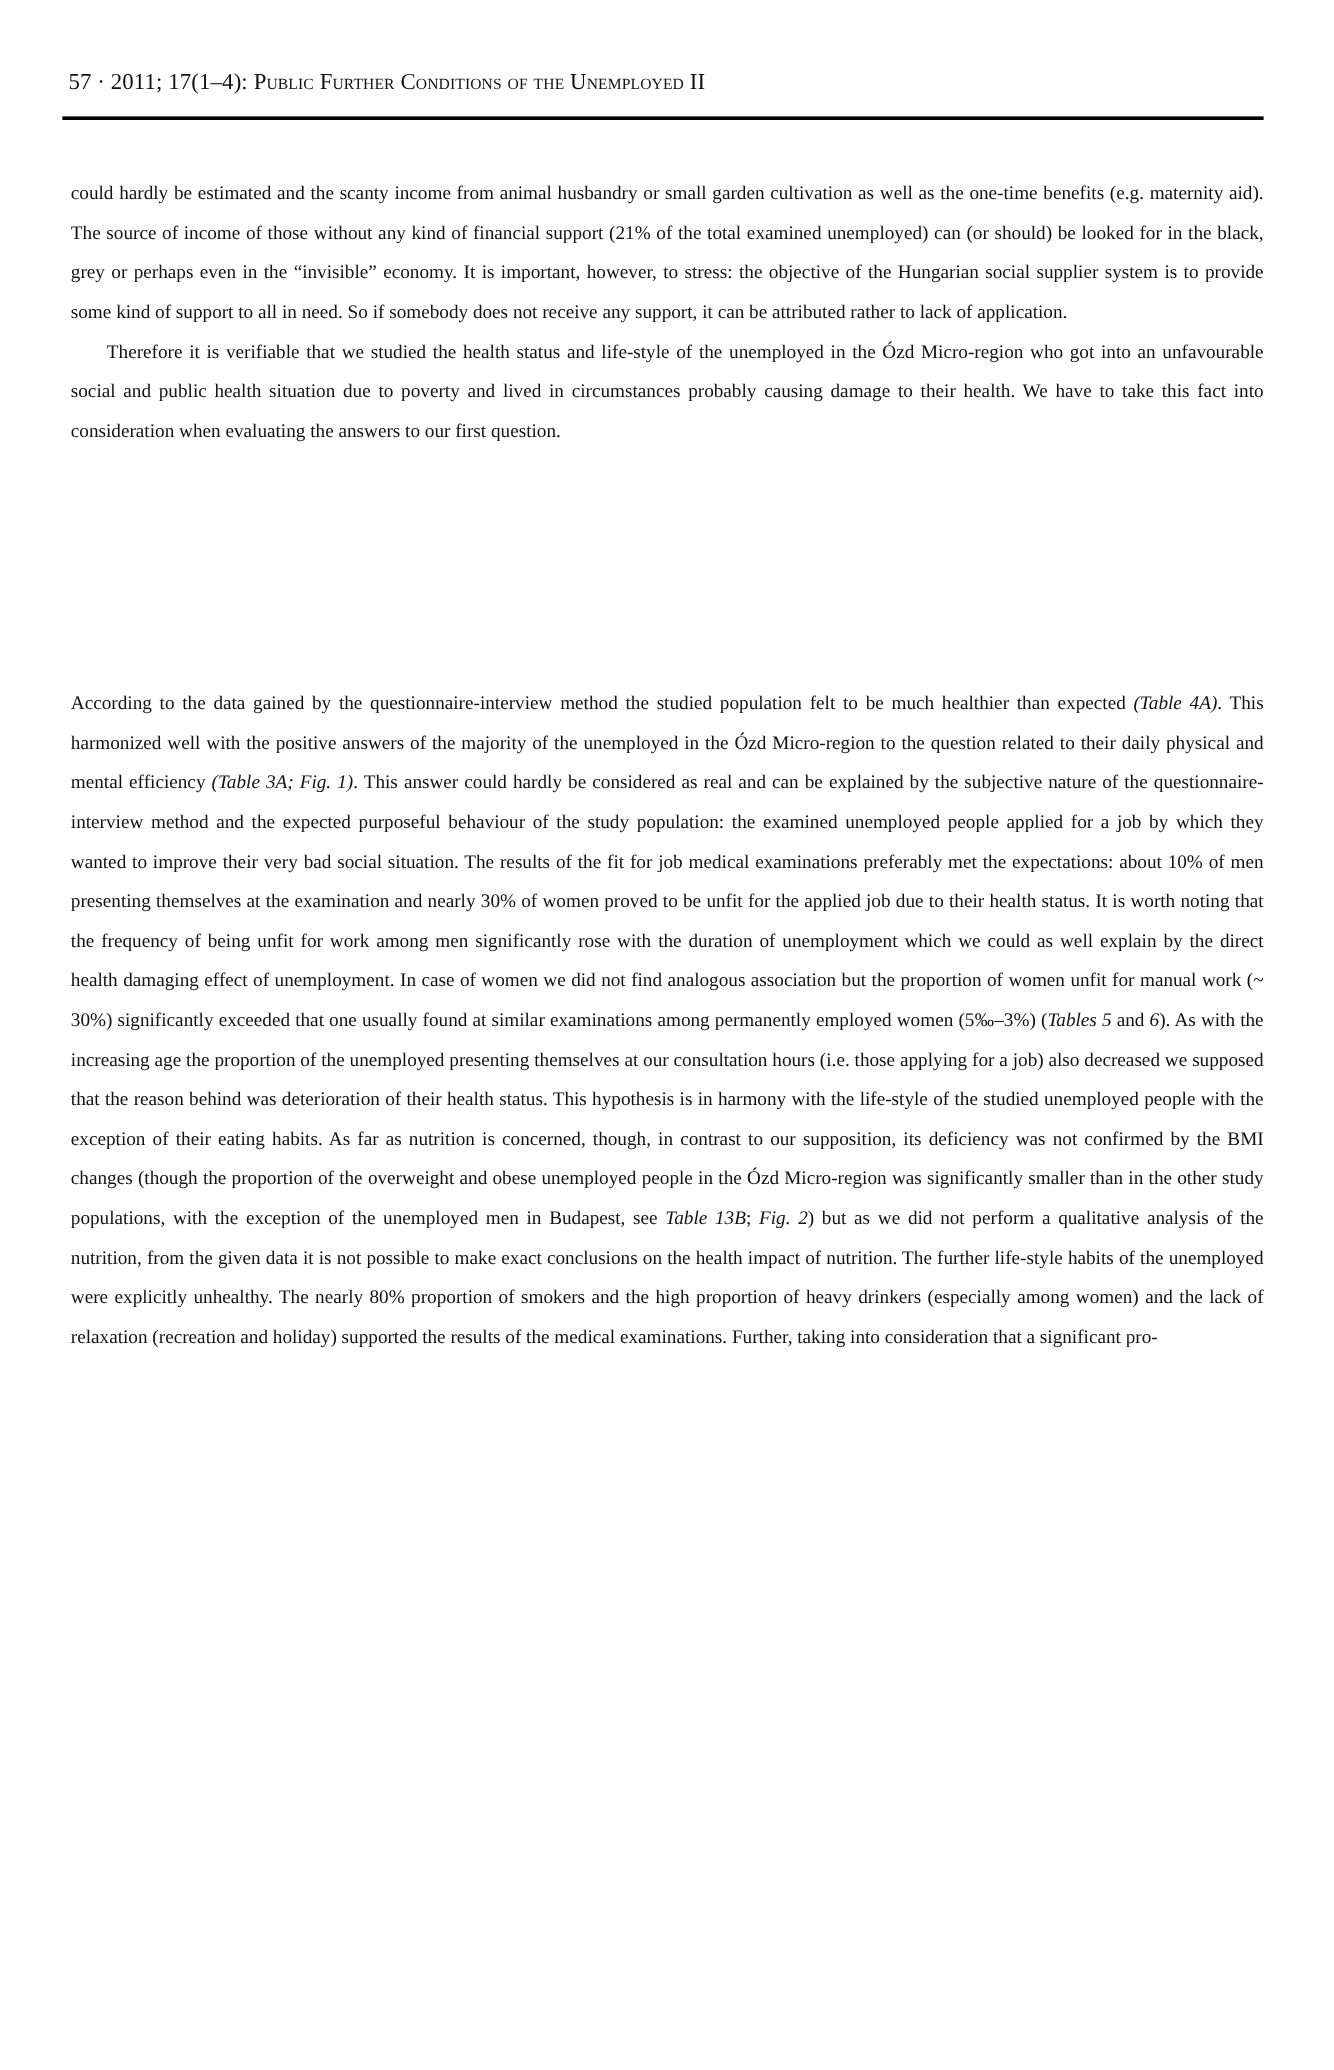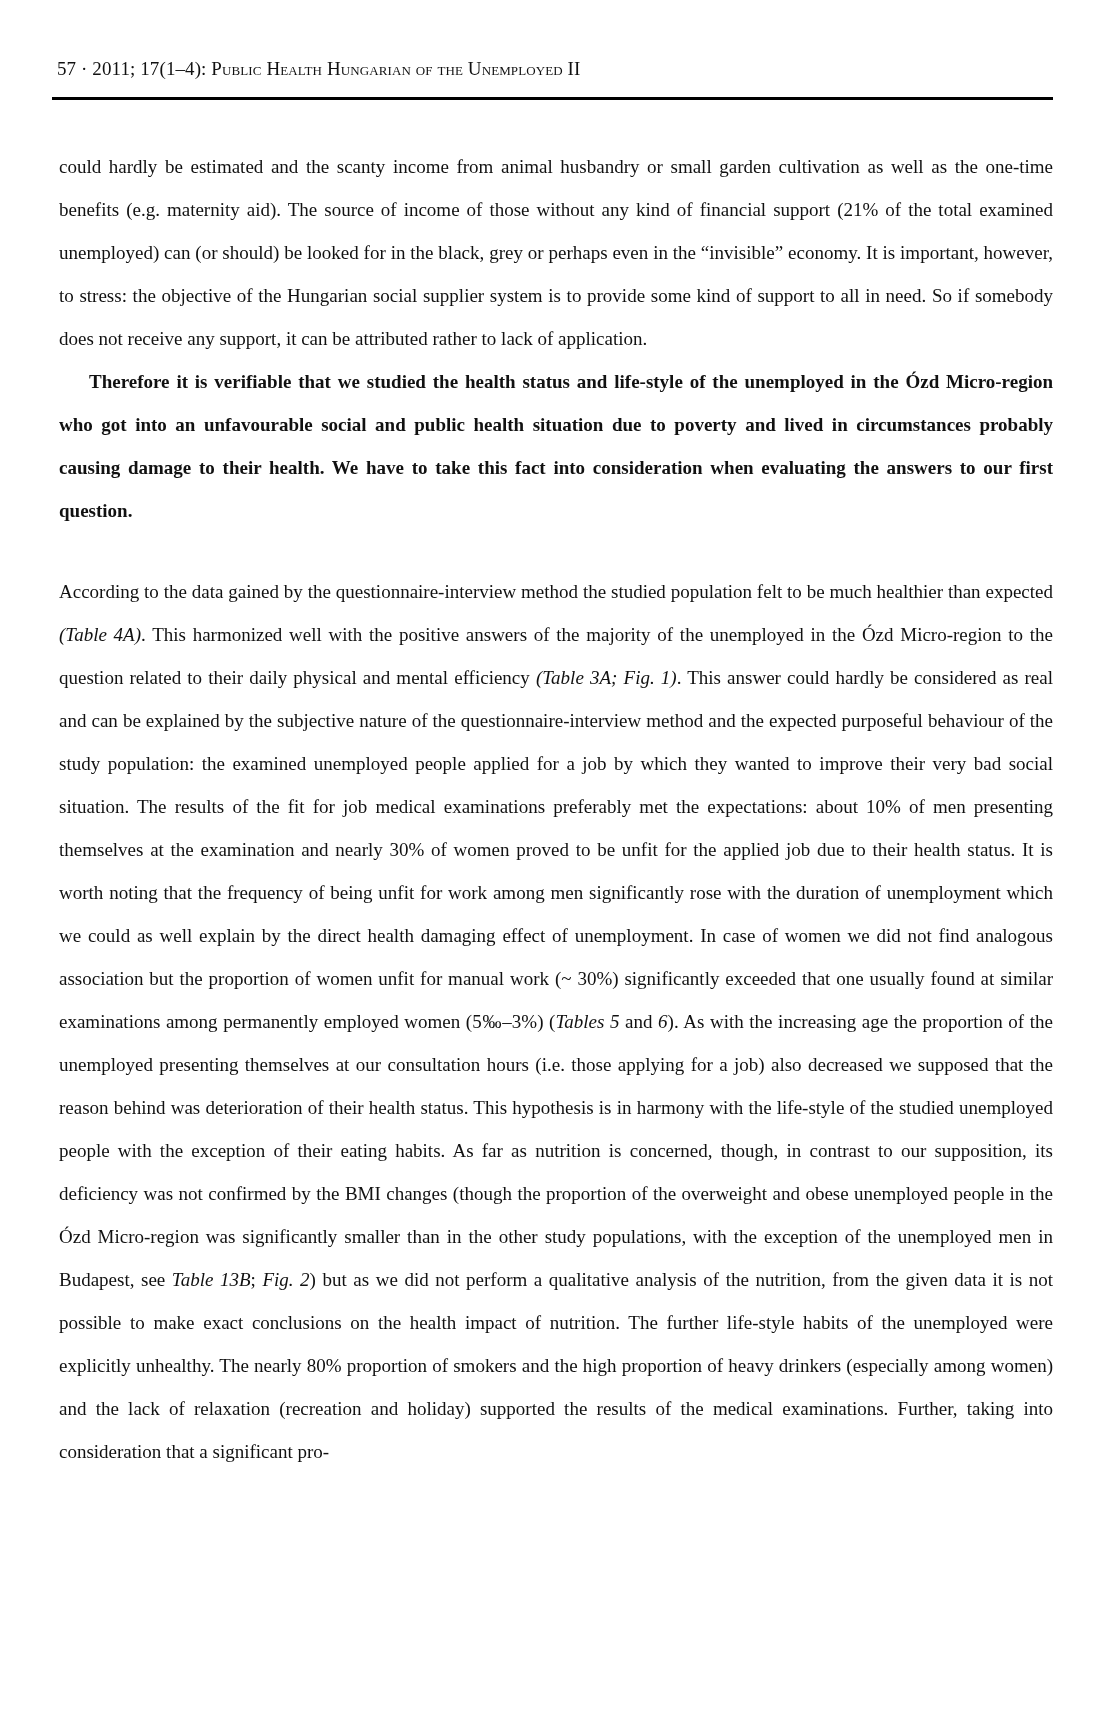--- a/index.html
+++ b/index.html
@@ -1,33 +1,33 @@
 <!DOCTYPE html>
 <html><head>
 <meta charset="utf-8">
 <style>
   html, body { margin:0; padding:0; background:#ffffff; }
   body { width:1112px; height:1725px; position:relative; overflow:hidden;
          font-family:"Liberation Serif","DejaVu Serif",serif; color:#111; }
   .running-head { position:absolute; left:57px; top:58px; font-size:19px; letter-spacing:0.1px; }
   .running-head .sc { font-variant:small-caps; }
   .rule { position:absolute; left:52px; top:97px; width:1001px; height:3px; background:#000; }
-  .body-text { position:absolute; left:59px; width:994px; font-size:19px; line-height:43px;
+  .body-text { position:absolute; left:59px; width:994px; font-size:16px; line-height:33px;
                text-align:justify; }
   .body-text p { margin:0; }
-  .indent { text-indent:30px;font-weight:bold; }
+  .indent { text-indent:30px; }
   .block1 { top:145px; }
   .block2 { top:570px; }
   i { font-style:italic; }
 </style>
 </head>
 <body>
 
 <div class="running-head">
-  <span>57</span><span> · </span><span>2011; 17(1–4): </span><span class="sc">Public Health Hungarian of the Unemployed II</span>
+  <span>57</span><span> · </span><span>2011; 17(1–4): </span><span class="sc">Public Further Conditions of the Unemployed II</span>
 </div>
 <div class="rule"></div>
 
 <div class="body-text block1">
   <p>could hardly be estimated and the scanty income from animal husbandry or small garden cultivation as well as the one-time benefits (e.g. maternity aid). The source of income of those without any kind of financial support (21% of the total examined unemployed) can (or should) be looked for in the black, grey or perhaps even in the “invisible” economy. It is important, however, to stress: the objective of the Hungarian social supplier system is to provide some kind of support to all in need. So if somebody does not receive any support, it can be attributed rather to lack of application.</p>
   <p class="indent">Therefore it is verifiable that we studied the health status and life-style of the unemployed in the Ózd Micro-region who got into an unfavourable social and public health situation due to poverty and lived in circumstances probably causing damage to their health. We have to take this fact into consideration when evaluating the answers to our first question.</p>
 </div>
 
 <div class="body-text block2">
   <p><span>According to the data gained by the questionnaire-interview method the studied population felt to be much healthier than expected </span><i>(Table 4A)</i><span>. This harmonized well with the positive answers of the majority of the unemployed in the Ózd Micro-region to the question related to their daily physical and mental efficiency </span><i>(Table 3A; Fig. 1)</i><span>. This answer could hardly be considered as real and can be explained by the subjective nature of the questionnaire-interview method and the expected purposeful behaviour of the study population: the examined unemployed people applied for a job by which they wanted to improve their very bad social situation. The results of the fit for job medical examinations preferably met the expectations: about 10% of men presenting themselves at the examination and nearly 30% of women proved to be unfit for the applied job due to their health status. It is worth noting that the frequency of being unfit for work among men significantly rose with the duration of unemployment which we could as well explain by the direct health damaging effect of unemployment. In case of women we did not find analogous association but the proportion of women unfit for manual work (~ 30%) significantly exceeded that one usually found at similar examinations among permanently employed women (5‰–3%) (</span><i>Tables 5</i><span> and </span><i>6</i><span>). As with the increasing age the proportion of the unemployed presenting themselves at our consultation hours (i.e. those applying for a job) also decreased we supposed that the reason behind was deterioration of their health status. This hypothesis is in harmony with the life-style of the studied unemployed people with the exception of their eating habits. As far as nutrition is concerned, though, in contrast to our supposition, its deficiency was not confirmed by the BMI changes (though the proportion of the overweight and obese unemployed people in the Ózd Micro-region was significantly smaller than in the other study populations, with the exception of the unemployed men in Budapest, see </span><i>Table 13B</i><span>; </span><i>Fig. 2</i><span>) but as we did not perform a qualitative analysis of the nutrition, from the given data it is not possible to make exact conclusions on the health impact of nutrition. The further life-style habits of the unemployed were explicitly unhealthy. The nearly 80% proportion of smokers and the high proportion of heavy drinkers (especially among women) and the lack of relaxation (recreation and holiday) supported the results of the medical examinations. Further, taking into consideration that a significant pro-</span></p>

